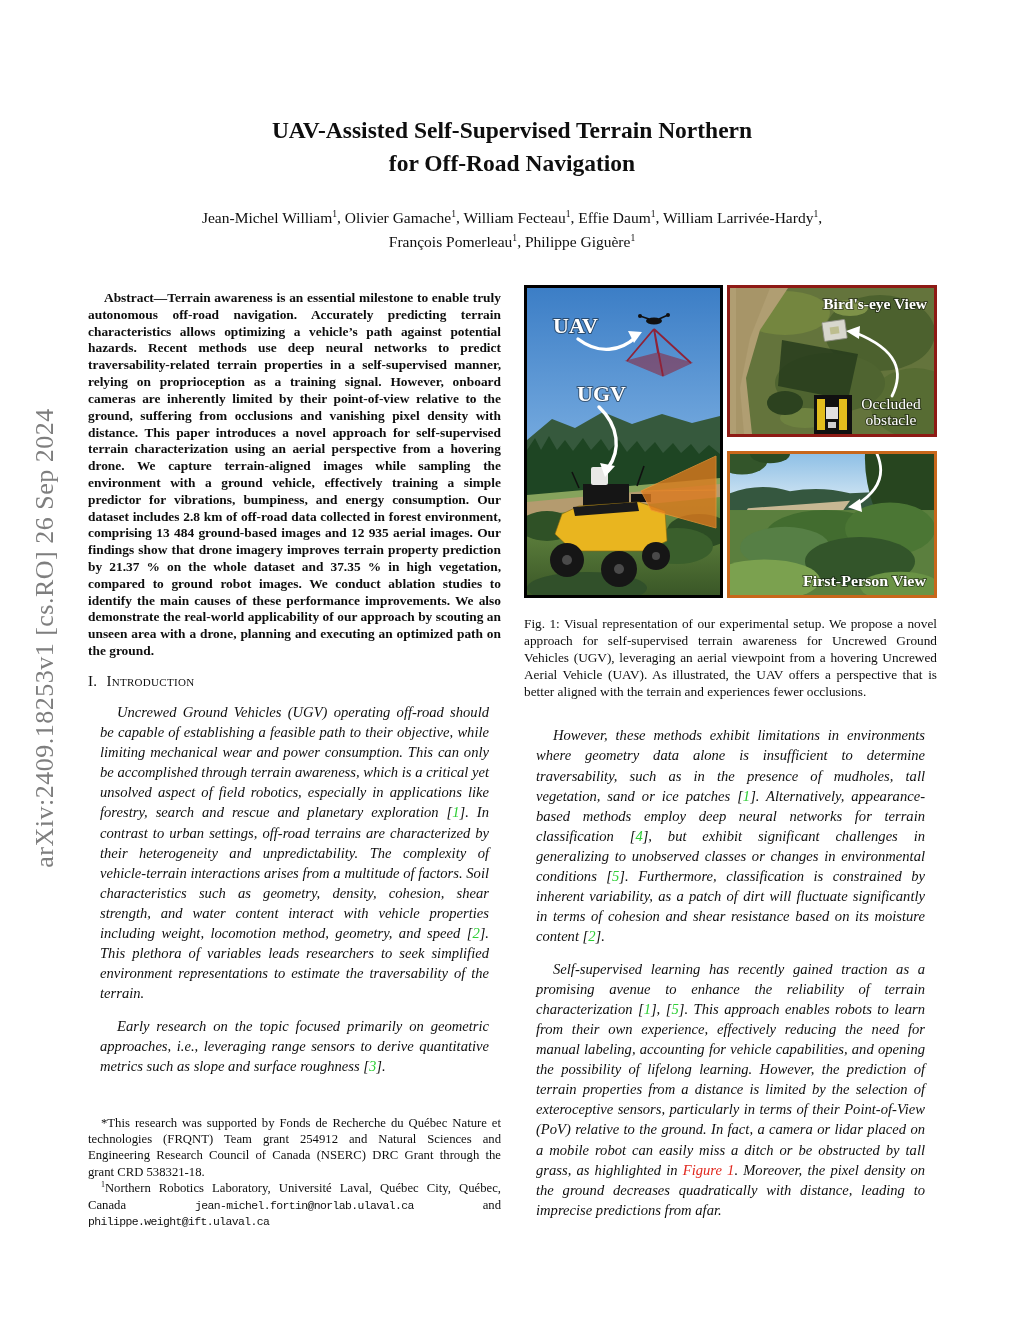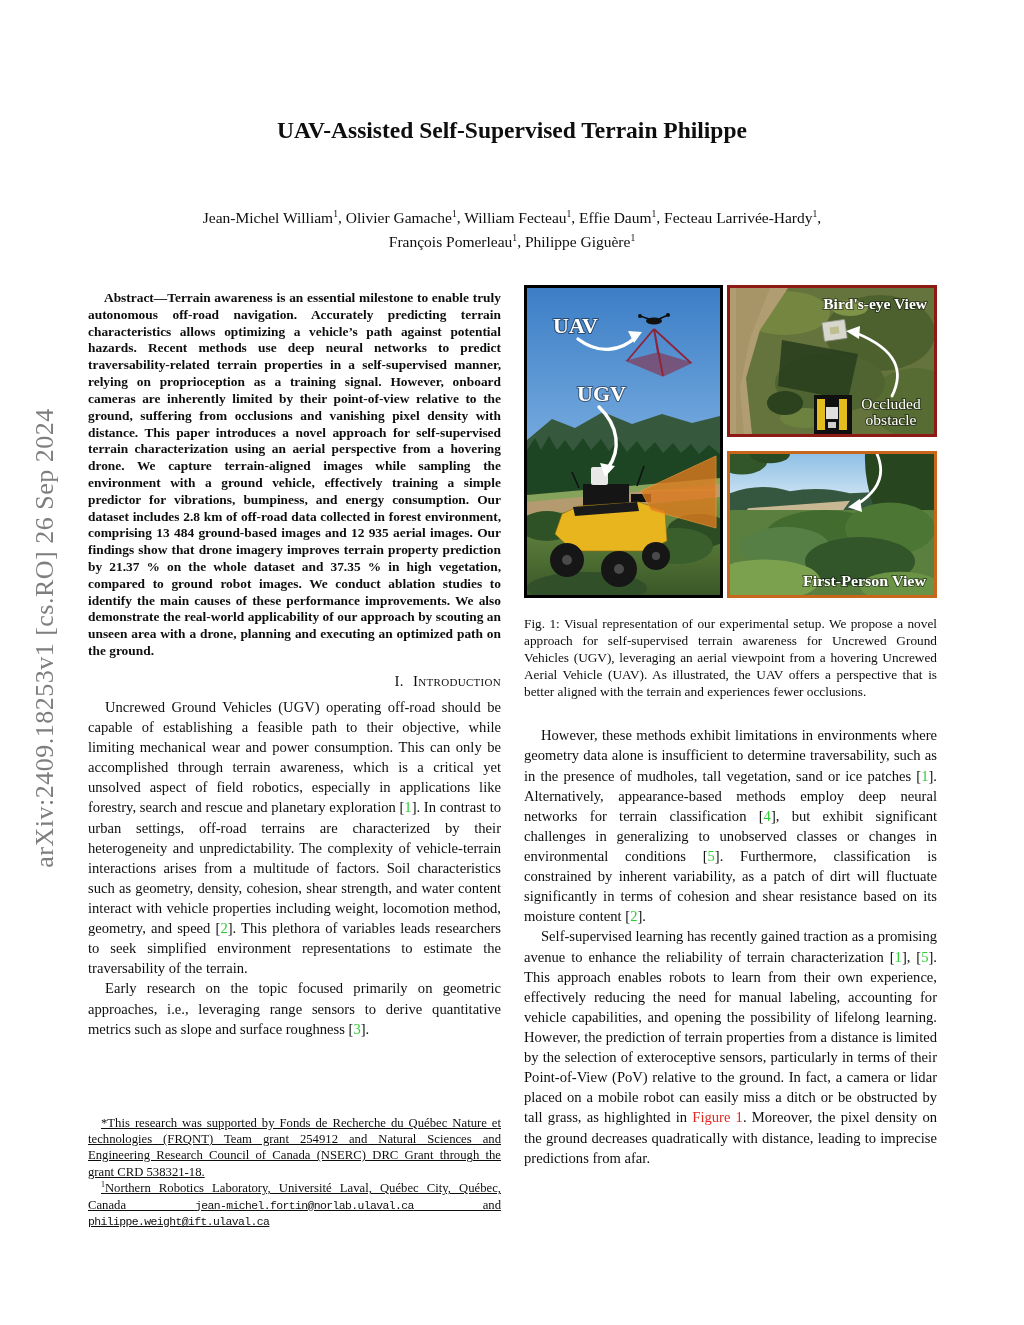--- a/index.html
+++ b/index.html
@@ -11,26 +11,26 @@
 
   .title{position:absolute;top:114px;left:90px;right:90px;text-align:center;
         font-weight:bold;font-size:23.5px;line-height:1.42;}
   .authors{position:absolute;top:206px;left:50px;right:50px;text-align:center;
         font-size:15.5px;line-height:1.55;}
 
   .col-left{position:absolute;left:88px;top:290px;width:413px;height:942px;}
   .col-right{position:absolute;left:524px;top:285px;width:413px;}
 
   .abstract{font-size:13.4px;font-weight:bold;line-height:1.255;text-align:justify;text-indent:16px;margin:0;}
-  .section-heading{margin:13px 0 7px 0;text-align:right;font-size:15px;
+  .section-heading{margin:13px 0 7px 0;text-align:left;font-size:15px;
         font-variant:small-caps;word-spacing:5px;letter-spacing:.3px;}
-  .para{font-size:14.6px;line-height:1.378;text-align:justify;text-indent:17px;margin:0;}
+  .para{font-size:14.6px;line-height:1.378;text-align:justify;text-indent:17px;margin:12px;font-style:italic;}
 
   .footnote-block{position:absolute;left:0;bottom:2px;width:100%;
-        font-size:12.7px;line-height:1.29;text-align:justify;text-decoration:underline;}
+        font-size:12.7px;line-height:1.29;text-align:justify;}
   .footnote-block p{margin:0;text-indent:13px;}
 
   .figure-grid{display:grid;grid-template-columns:199px 210px;grid-template-rows:152px 157px;
         gap:4px;width:413px;}
   .fig-panel{position:relative;box-sizing:border-box;overflow:hidden;background:#86efac;}
   .fig-panel svg{display:block;width:100%;height:100%;}
   .panel-left{grid-row:1/3;border:3px solid #000;}
   .panel-tr{border:3px solid var(--border-red,#8e1a15);}
   .panel-br{border:3px solid var(--border-orange,#c8671b);margin-top:10px;}
   .fig-caption{margin-top:18px;font-size:13.3px;line-height:1.27;text-align:justify;}
@@ -48,25 +48,26 @@
   .arrow-line{fill:none;stroke:#ffffff;stroke-linecap:round;}
 </style>
 </head>
 <body>
 
 <div class="page">
 
   <div class="arxiv-stamp">arXiv:2409.18253v1  [cs.RO]  26 Sep 2024</div>
 
   <div class="title">
-    <div>UAV-Assisted Self-Supervised Terrain Philippe</div>
+    <div>UAV-Assisted Self-Supervised Terrain Northern</div>
+    <div>for Off-Road Navigation</div>
   </div>
 
   <div class="authors">
-    <div><span>Jean-Michel William</span><span class="sup">1</span><span>, Olivier Gamache</span><span class="sup">1</span><span>, William Fecteau</span><span class="sup">1</span><span>, Effie Daum</span><span class="sup">1</span><span>, Fecteau Larrivée-Hardy</span><span class="sup">1</span><span>,</span></div>
+    <div><span>Jean-Michel William</span><span class="sup">1</span><span>, Olivier Gamache</span><span class="sup">1</span><span>, William Fecteau</span><span class="sup">1</span><span>, Effie Daum</span><span class="sup">1</span><span>, William Larrivée-Hardy</span><span class="sup">1</span><span>,</span></div>
     <div><span>François Pomerleau</span><span class="sup">1</span><span>, Philippe Giguère</span><span class="sup">1</span></div>
   </div>
 
   <div class="col-left">
     <p class="abstract"><span class="it">Abstract</span><span>—Terrain awareness is an essential milestone to enable truly autonomous off-road navigation. Accurately predicting terrain characteristics allows optimizing a vehicle’s path against potential hazards. Recent methods use deep neural networks to predict traversability-related terrain properties in a self-supervised manner, relying on proprioception as a training signal. However, onboard cameras are inherently limited by their point-of-view relative to the ground, suffering from occlusions and vanishing pixel density with distance. This paper introduces a novel approach for self-supervised terrain characterization using an aerial perspective from a hovering drone. We capture terrain-aligned images while sampling the environment with a ground vehicle, effectively training a simple predictor for vibrations, bumpiness, and energy consumption. Our dataset includes 2.8 km of off-road data collected in forest environment, comprising 13 484 ground-based images and 12 935 aerial images. Our findings show that drone imagery improves terrain property prediction by 21.37 % on the whole dataset and 37.35 % in high vegetation, compared to ground robot images. We conduct ablation studies to identify the main causes of these performance improvements. We also demonstrate the real-world applicability of our approach by scouting an unseen area with a drone, planning and executing an optimized path on the ground.</span></p>
     <div class="section-heading">I. Introduction</div>
     <p class="para"><span>Uncrewed Ground Vehicles (UGV) operating off-road should be capable of establishing a feasible path to their objective, while limiting mechanical wear and power consumption. This can only be accomplished through terrain awareness, which is a critical yet unsolved aspect of field robotics, especially in applications like forestry, search and rescue and planetary exploration [</span><span class="cite">1</span><span>]. In contrast to urban settings, off-road terrains are characterized by their heterogeneity and unpredictability. The complexity of vehicle-terrain interactions arises from a multitude of factors. Soil characteristics such as geometry, density, cohesion, shear strength, and water content interact with vehicle properties including weight, locomotion method, geometry, and speed [</span><span class="cite">2</span><span>]. This plethora of variables leads researchers to seek simplified environment representations to estimate the traversability of the terrain.</span></p>
     <p class="para"><span>Early research on the topic focused primarily on geometric approaches, i.e., leveraging range sensors to derive quantitative metrics such as slope and surface roughness [</span><span class="cite">3</span><span>].</span></p>
     <div class="footnote-block">
       <p><span>*This research was supported by Fonds de Recherche du Québec Nature et technologies (FRQNT) Team grant 254912 and Natural Sciences and Engineering Research Council of Canada (NSERC) DRC Grant through the grant CRD 538321-18.</span></p>

